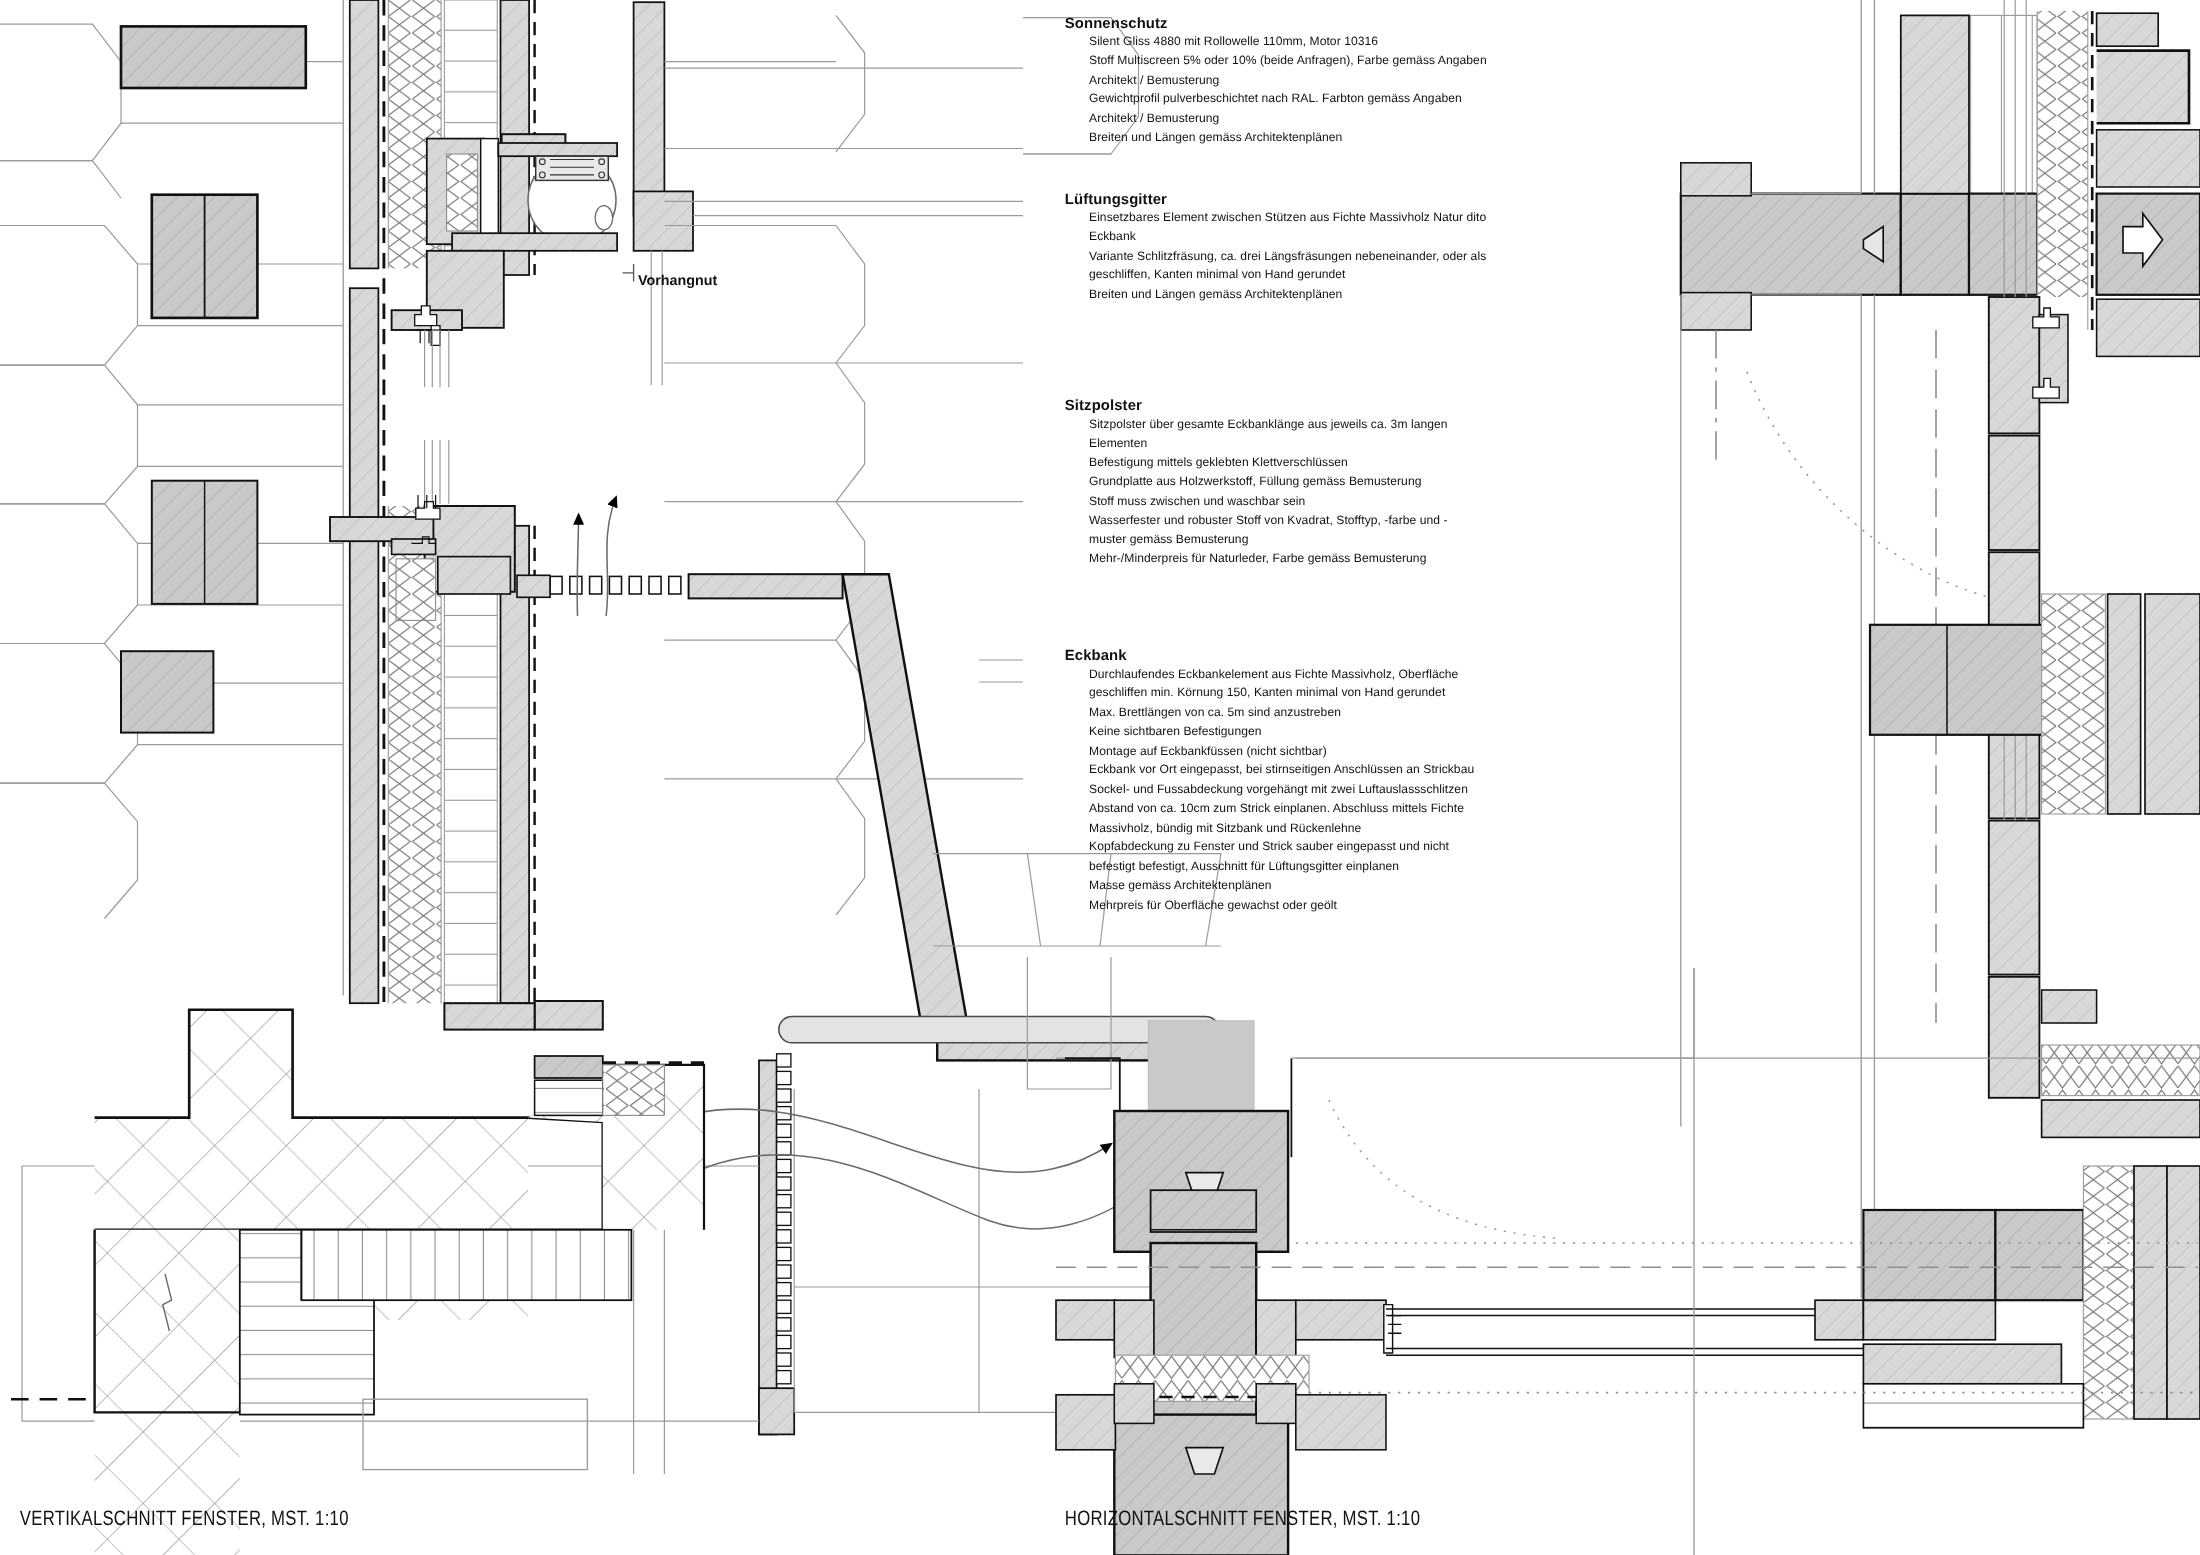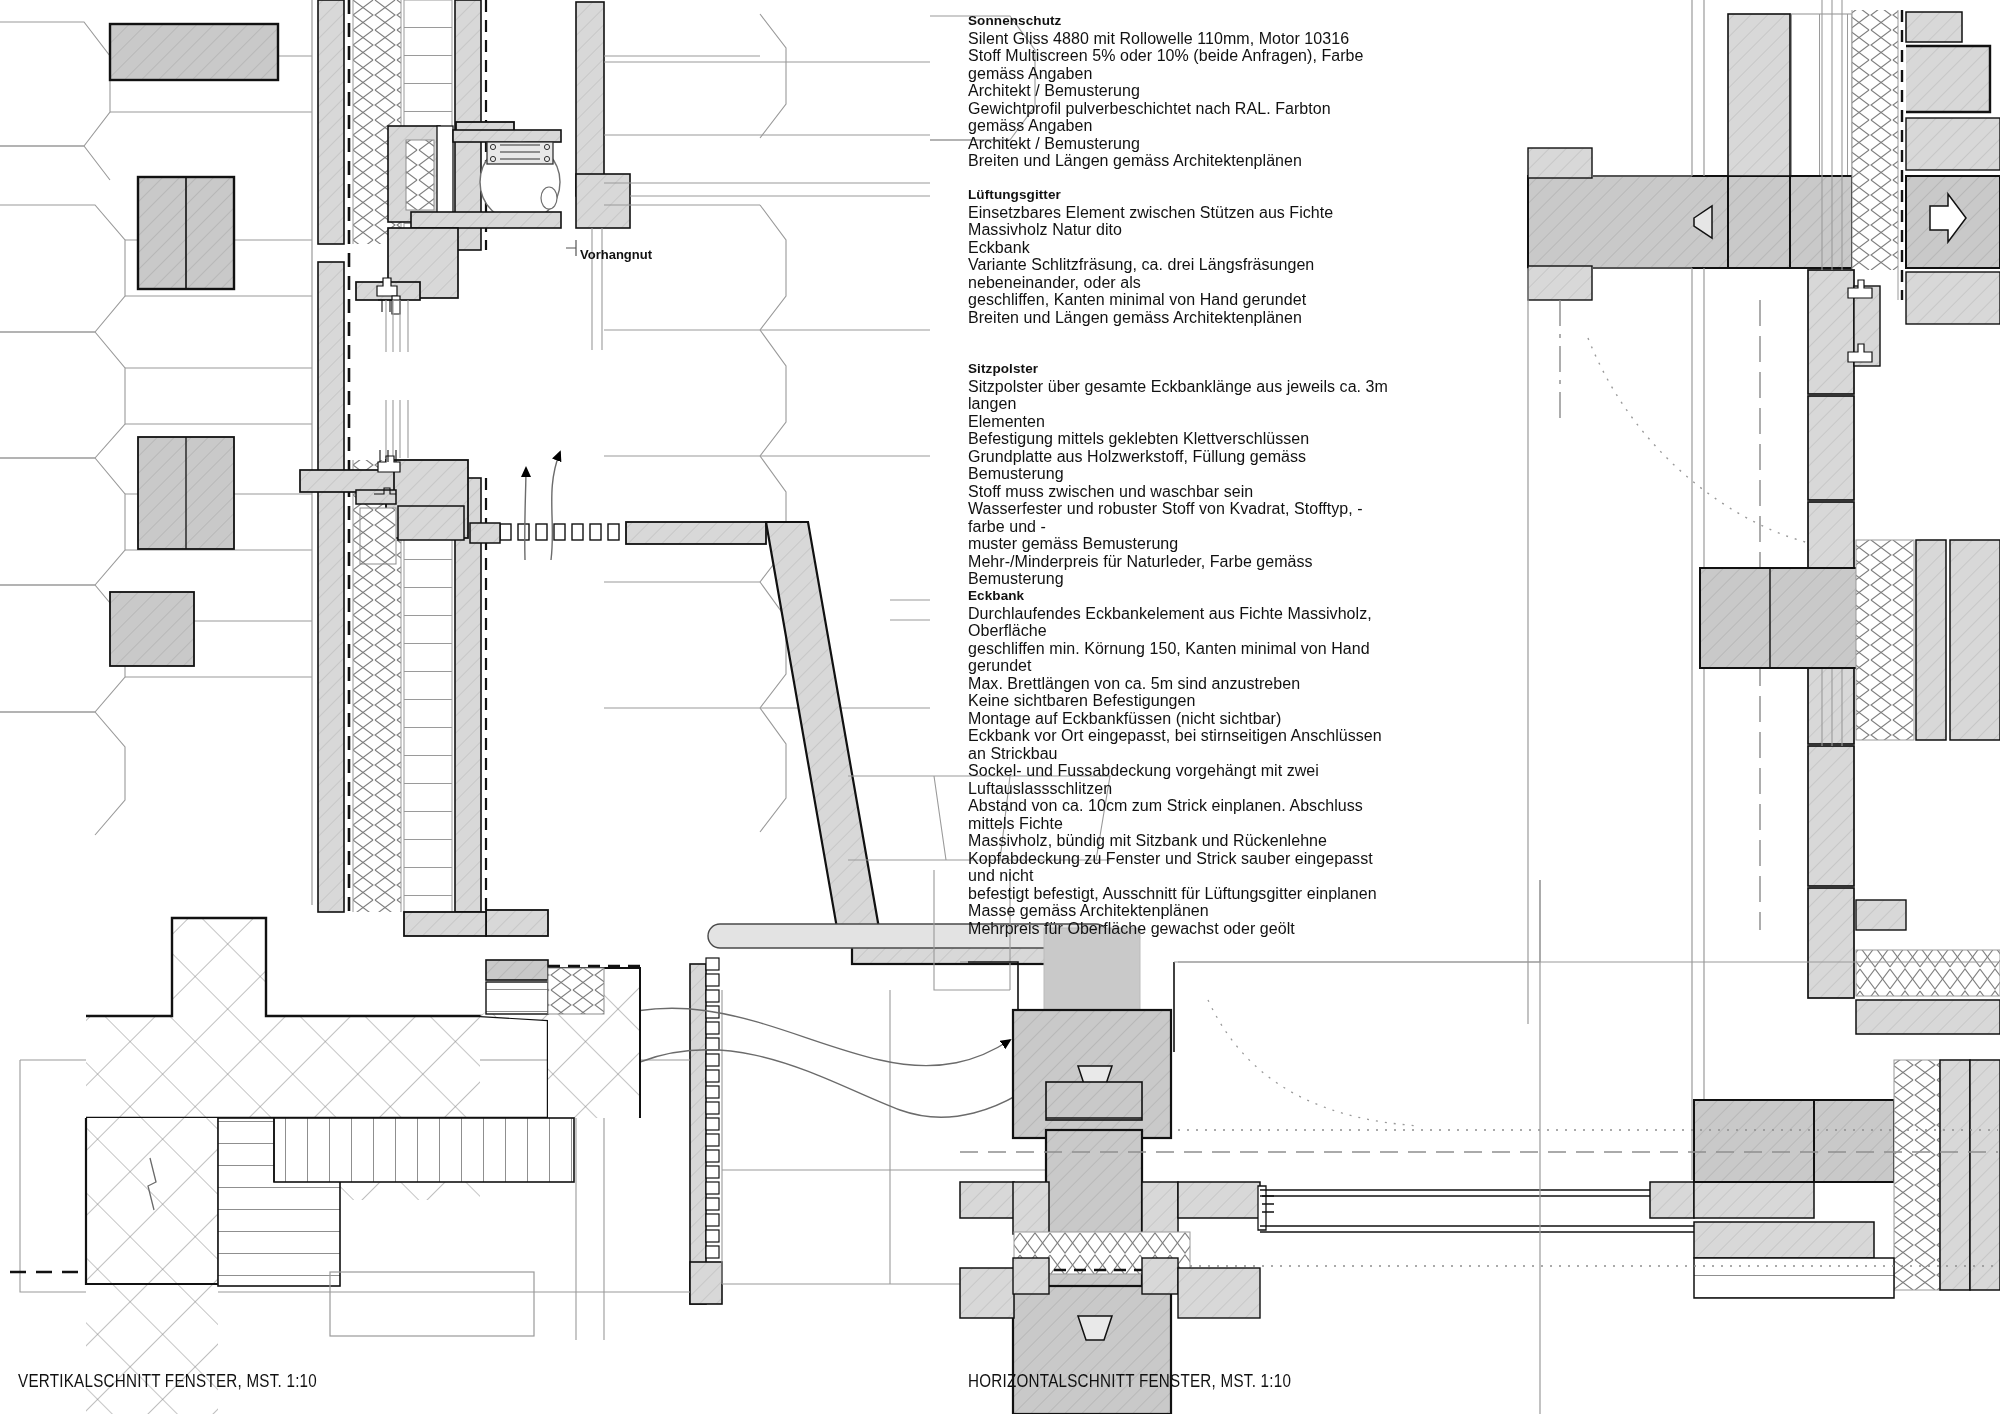--- a/index.html
+++ b/index.html
@@ -5,22 +5,22 @@
   html,body{margin:0;padding:0;background:#ffffff;}
   body{width:2000px;height:1414px;position:relative;overflow:hidden;
        font-family:"Liberation Sans","DejaVu Sans",sans-serif;color:#111;}
 
   #sheet{position:absolute;inset:0;width:1666px;height:1414px;background:#fff;}
 
   
   .notes{position:absolute;left:968px;top:0;width:420px;}
   .note-block{position:absolute;left:0;width:420px;}
   .note-title{font-size:13.5px;font-weight:bold;line-height:17.5px;letter-spacing:.1px;}
-  .note-line{font-size:16px;font-weight:normal;line-height:17.5px;letter-spacing:.05px;
-             white-space:pre-wrap;}
+  .note-line{font-size:11px;font-weight:normal;line-height:17.5px;letter-spacing:.05px;
+             white-space:pre-wrap;margin-left:22px;}
 
   
   .caption{position:absolute;font-size:19px;letter-spacing:.3px;
            transform:scaleX(.80);transform-origin:left center;white-space:nowrap;}
 
   
   .leader-label{position:absolute;font-size:13px;line-height:14px;white-space:nowrap;font-weight:bold;}
 
   
   svg.cad{position:absolute;left:0;top:0;width:2000px;height:1414px;
@@ -505,21 +505,21 @@
     <div class="note-block" id="nb0" style="top: 12px;">
       <div class="note-title">Sonnenschutz</div>
       <div class="note-line">Silent Gliss 4880 mit Rollowelle 110mm, Motor 10316</div>
       <div class="note-line">Stoff Multiscreen 5% oder 10% (beide Anfragen), Farbe gemäss Angaben</div>
       <div class="note-line">Architekt / Bemusterung</div>
       <div class="note-line">Gewichtprofil pulverbeschichtet nach RAL. Farbton gemäss Angaben</div>
       <div class="note-line">Architekt / Bemusterung</div>
       <div class="note-line">Breiten und Längen gemäss Architektenplänen</div>
     </div>
 
-    <div class="note-block" id="nb1" style="top: 186px;">
+    <div class="note-block" id="nb1" style="top: 172px;">
       <div class="note-title">Lüftungsgitter</div>
       <div class="note-line">Einsetzbares Element zwischen Stützen aus Fichte Massivholz Natur dito</div>
       <div class="note-line">Eckbank</div>
       <div class="note-line">Variante Schlitzfräsung, ca. drei Längsfräsungen nebeneinander, oder als</div>
       <div class="note-line">geschliffen, Kanten minimal von Hand gerundet</div>
       <div class="note-line">Breiten und Längen gemäss Architektenplänen</div>
     </div>
 
     <div class="note-block" id="nb2" style="top: 360px;">
       <div class="note-title">Sitzpolster</div>

